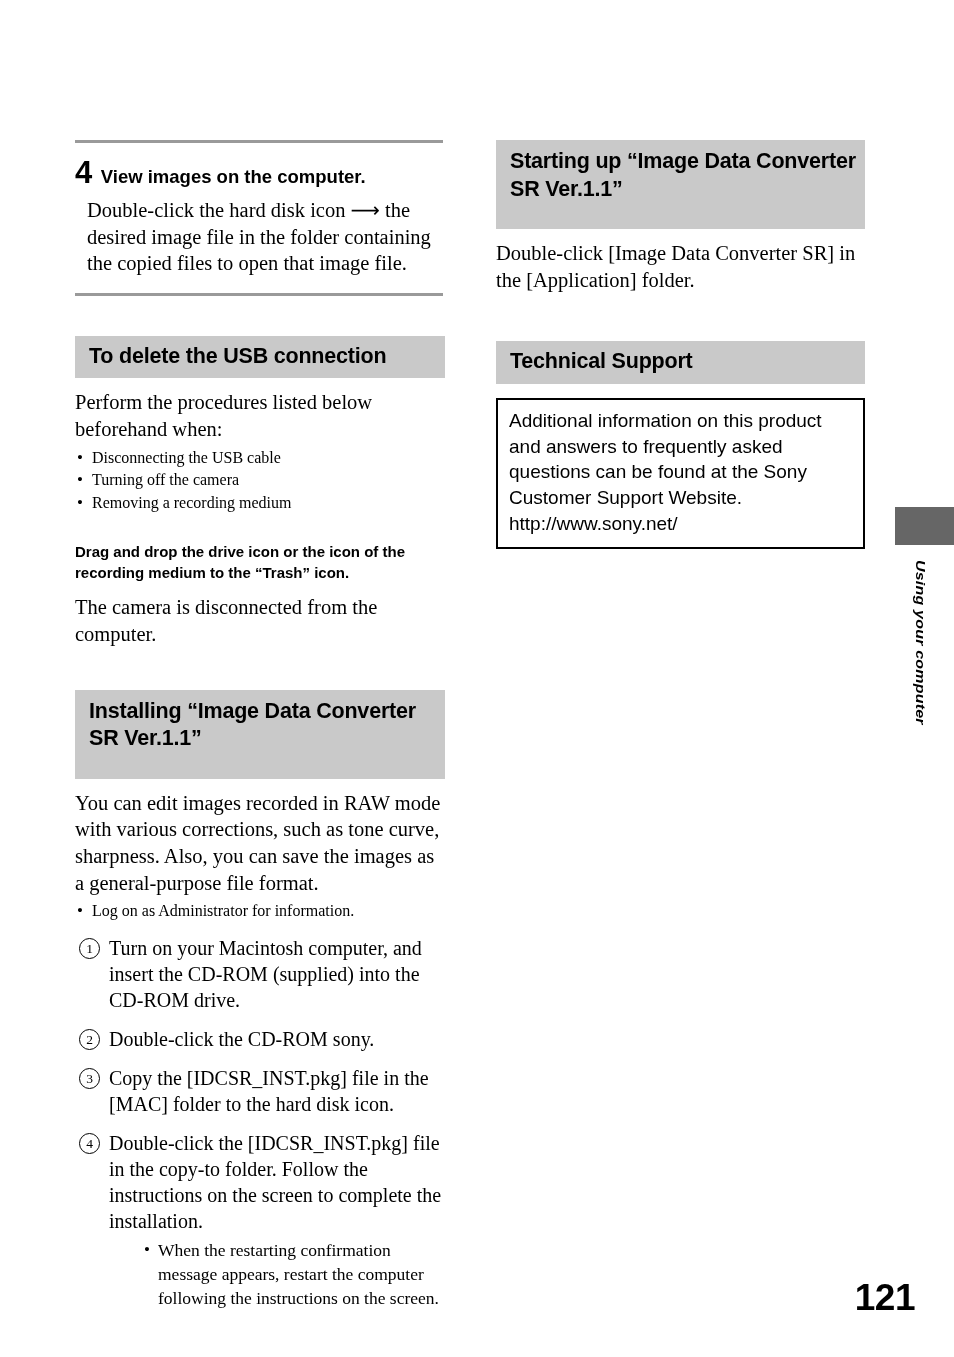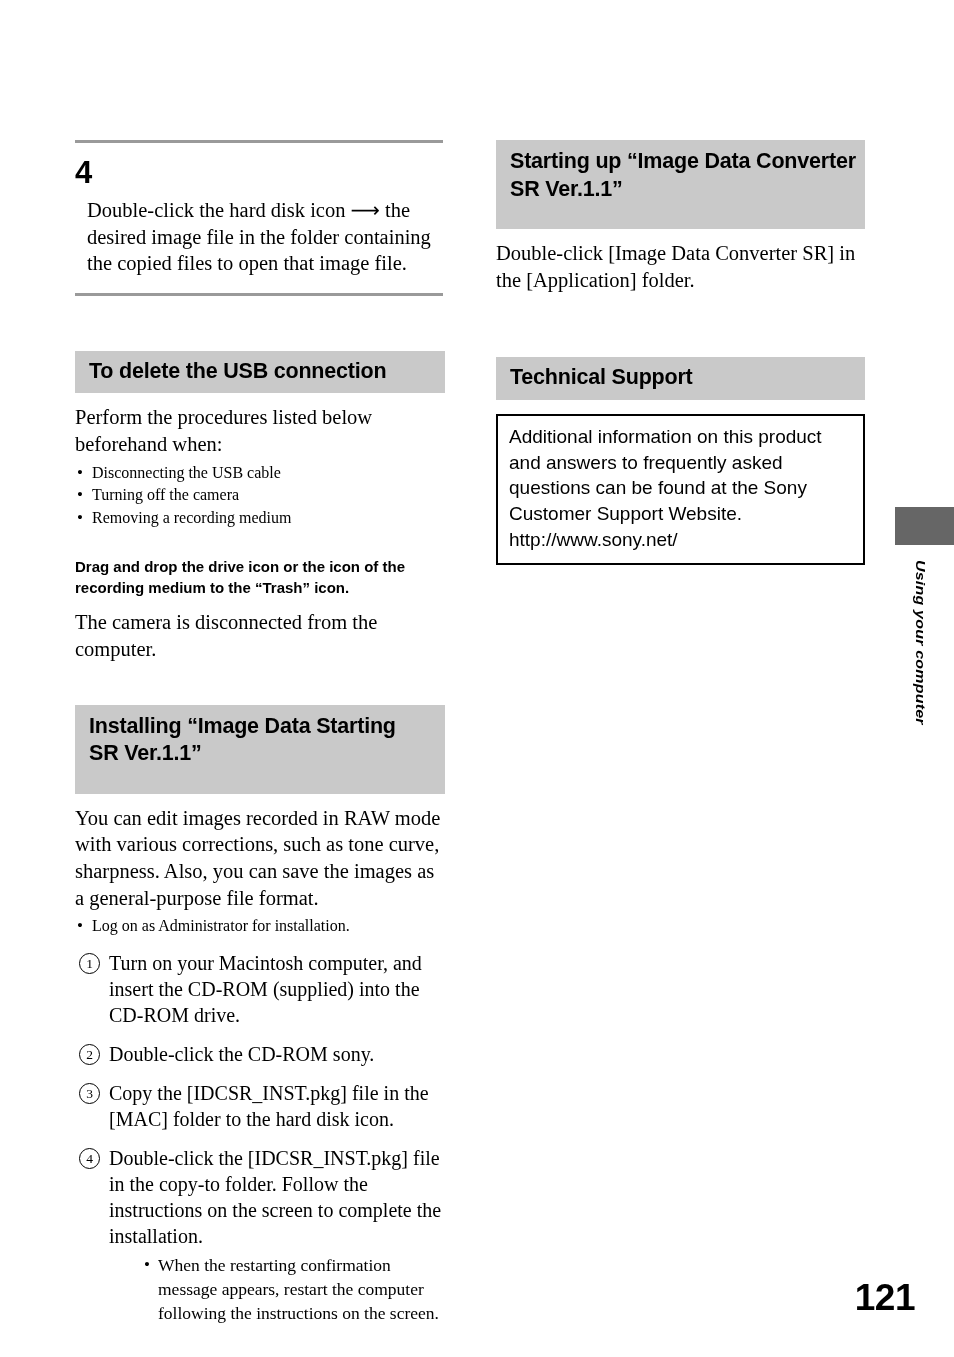--- a/index.html
+++ b/index.html
@@ -198,45 +198,46 @@
 <body>
 
 <div class="page">
 
   <div class="col-left">
 
     <div class="rule rule-top"></div>
 
     <div class="step-head">
       <span class="step-num">4</span>
+      <span class="step-title">View images on the computer.</span>
     </div>
     <div class="step-body">Double-click the hard disk icon ⟶ the desired image file in the folder containing the copied files to open that image file.</div>
 
     <div class="rule rule-bottom"></div>
 
-    <div style="margin-top:55px;">
+    <div style="margin-top:40px;">
       <div class="gray-head">To delete the USB connection</div>
       <div class="para">Perform the procedures listed below beforehand when:</div>
       <ul class="bullets">
         <li>Disconnecting the USB cable</li>
         <li>Turning off the camera</li>
         <li>Removing a recording medium</li>
       </ul>
       <div class="bold-para">Drag and drop the drive icon or the icon of the recording medium to the “Trash” icon.</div>
       <div class="para">The camera is disconnected from the computer.</div>
     </div>
 
     <div style="margin-top:42px;">
       <div class="gray-head two-line">
-        <div>Installing “Image Data Starting</div>
+        <div>Installing “Image Data Converter</div>
         <div>SR Ver.1.1”</div>
       </div>
       <div class="para">You can edit images recorded in RAW mode with various corrections, such as tone curve, sharpness. Also, you can save the images as a general-purpose file format.</div>
       <ul class="bullets">
-        <li>Log on as Administrator for installation.</li>
+        <li>Log on as Administrator for information.</li>
       </ul>
 
       <ol class="circled">
         <li>
           <span class="cnum">1</span>
           <span>Turn on your Macintosh computer, and insert the CD-ROM (supplied) into the CD-ROM drive.</span>
         </li>
         <li>
           <span class="cnum">2</span>
           <span>Double-click the CD-ROM sony.</span>
@@ -258,21 +259,21 @@
   </div>
 
   <div class="col-right">
 
     <div class="gray-head two-line">
       <div>Starting up “Image Data Converter</div>
       <div>SR Ver.1.1”</div>
     </div>
     <div class="para">Double-click [Image Data Converter SR] in the [Application] folder.</div>
 
-    <div style="margin-top:64px;border-radius:18px;">
+    <div style="margin-top:48px;border-radius:18px;">
       <div class="gray-head">Technical Support</div>
       <div class="note-box">
         <span>Additional information on this product and answers to frequently asked questions can be found at the Sony Customer Support Website.</span>
         <div>http://www.sony.net/</div>
       </div>
     </div>
   </div>
 
   <div class="side-tab-block"></div>
   <div class="side-tab-label">Using your computer</div>

